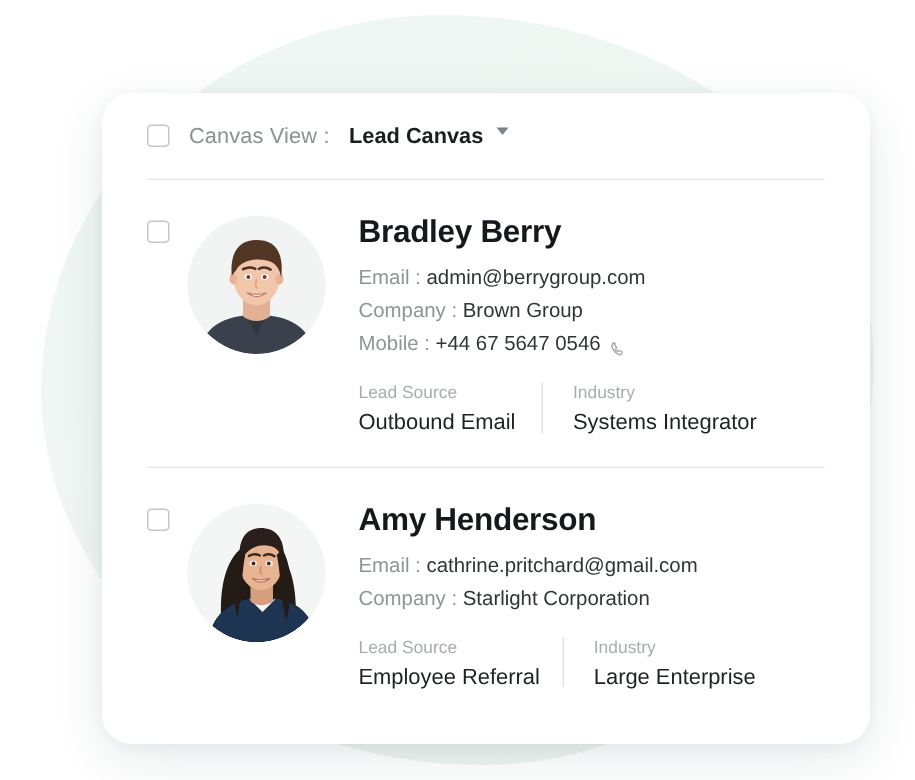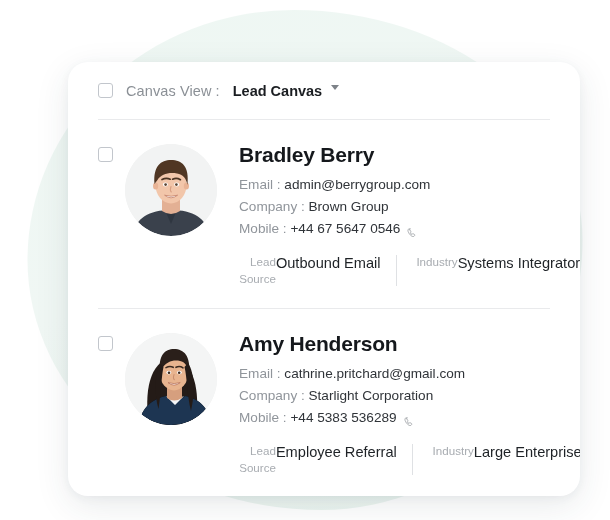--- a/index.html
+++ b/index.html
@@ -141,21 +141,21 @@
 
   .mobile-line { display: flex; align-items: flex-end; gap: 6px; }
   .phone-icon { display: inline-block; width: 13px; height: 13px; opacity: .62; }
   .phone-icon svg { display: block; width: 100%; height: 100%; }
 
   .meta-row {
     display: flex;
     align-items: stretch;
     margin-top: 14px;
   }
-  .meta-col { display: flex; flex-direction: row; text-align: right; }
+  .meta-col { display: flex; flex-direction: column; }
   .meta-col.first { min-width: 107px; }
   .meta-label {
     font-size: 11.6px;
     color: #a8acb1;
     line-height: 1.45;
     margin-bottom: 2px;
   }
   .meta-value {
     font-size: 14.6px;
     color: #1e2226;
@@ -318,31 +318,20 @@
       <div class="kv">
         <span class="k">Email :</span>
         <span class="v">cathrine.pritchard@gmail.com</span>
       </div>
 
       <div class="kv">
         <span class="k">Company :</span>
         <span class="v">Starlight Corporation</span>
       </div>
 
-      <div class="kv mobile-line">
-        <span>
-          <span class="k">Mobile :</span>
-          <span class="v">+44 5383 536289</span>
-        </span>
-        <span class="phone-icon">
-          <svg viewBox="0 0 24 24" fill="none" stroke="#6b7077" stroke-width="1.7" stroke-linecap="round" stroke-linejoin="round">
-            <path d="M7.5 3.2c-1.6-.5-3.2.4-3.7 2-.6 1.9.3 4.6 2.4 7.4 2.1 2.8 4.4 4.6 6.4 5 1.7.3 3.1-.7 3.5-2.3.2-.8-.2-1.6-.9-1.9l-2-.9c-.6-.3-1.3-.1-1.7.4l-.6.8c-1.2-.6-2.3-1.6-3.1-2.9l.8-.6c.5-.4.7-1.1.4-1.7l-.9-2c-.2-.6-.8-1-1.4-1.2z"></path>
-          </svg>
-        </span>
-      </div>
 
       <div class="meta-row">
         <div class="meta-col first">
           <div class="meta-label">Lead Source</div>
           <div class="meta-value">Employee Referral</div>
         </div>
         <div class="meta-sep"></div>
         <div class="meta-col">
           <div class="meta-label">Industry</div>
           <div class="meta-value">Large Enterprise</div>

